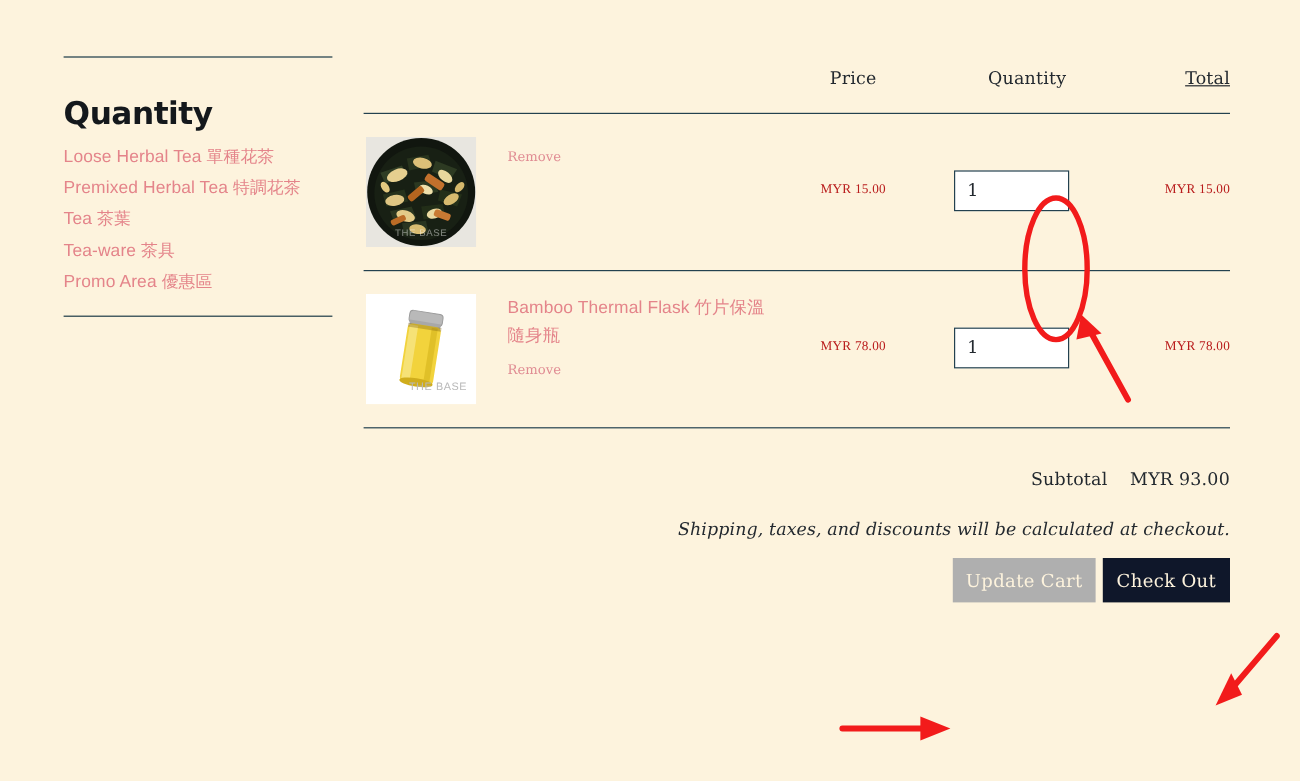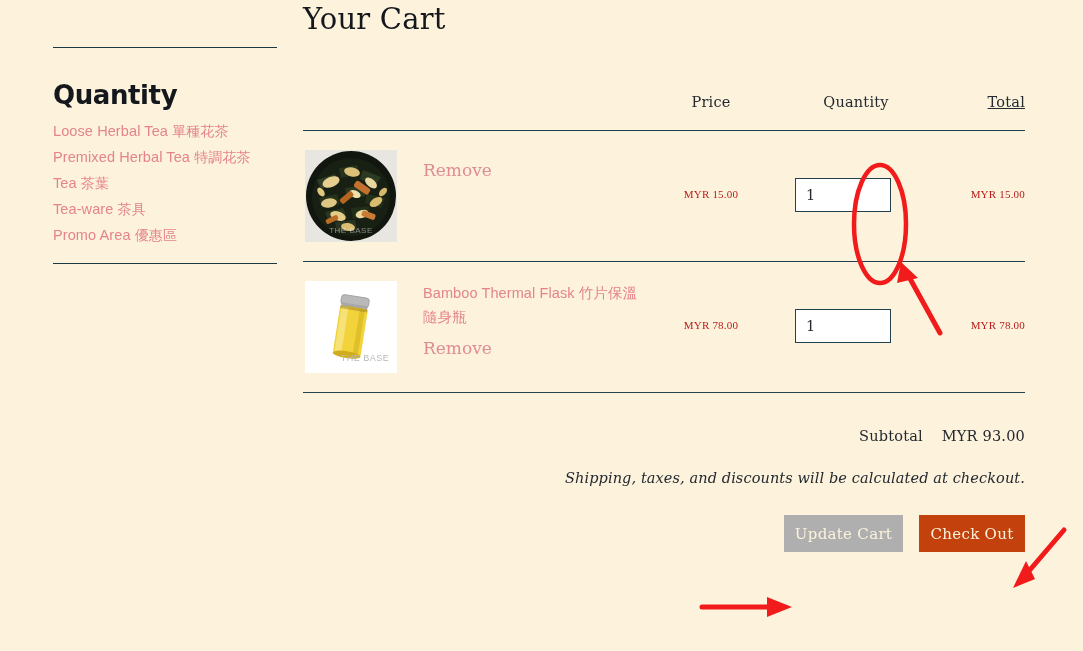--- a/index.html
+++ b/index.html
@@ -117,21 +117,21 @@
     font-size: 14.5px;
     line-height: 1.62;
     text-decoration: none;
     display: block;
     letter-spacing: 0.1px;
   }
   .remove-link {
     display: inline-block;
     margin-top: 9px;
     color: #E08C93;
-    font-size: 17px;
+    font-size: 11px;
     text-decoration: none;
     font-family: "DejaVu Serif", serif;
   }
 
   .cell-price, .cell-total {
     position: absolute;
     font-size: 11px;
     font-family: Liberation Serif, serif;
     color: #b91c1c;
     letter-spacing: 0.2px;
@@ -176,35 +176,34 @@
     font-style: italic;
     font-size: 14.5px;
     color: #23292f;
     letter-spacing: 0.1px;
   }
   #cart-buttons {
     position: absolute;
     right: 0;
     top: 108px;
     display: flex;
-    gap: 16px;
-    margin-top: 14px;
+    gap: 6px;
   }
   .btn {
     border: none;
     cursor: pointer;
     font-family: "DejaVu Serif", serif;
     font-size: 15px;
     letter-spacing: 0.3px;
     color: #FDF3DD;
     height: 37px;
     border-radius: 0;
   }
   #update-cart-button { background: #AFAFAF; width: 119px; }
-  #checkout-button   { background: #c2410c; width: 106px; }
+  #checkout-button   { background: #0f172a; width: 106px; }
 
   
   #annotations {
     position: absolute;
     left: 0; top: 0;
     width: 1083px; height: 651px;
     pointer-events: none;
   }
 </style>
 </head>
@@ -234,21 +233,20 @@
   <a class="cat-link">
     <span>Promo Area</span>
     <span class="cn">優惠區</span>
   </a>
 
   <div id="side-rule-bottom" class="side-rule"></div>
 </div>
 
 <div id="main">
 
-  <h1 id="cart-title">Your Cart</h1>
 
   <div id="cart-head">
     <div class="col-head col-price">Price</div>
     <div class="col-head col-qty">Quantity</div>
     <div class="col-head col-total">Total</div>
   </div>
 
   <div class="rule"></div>
 
   <div class="item-row">

